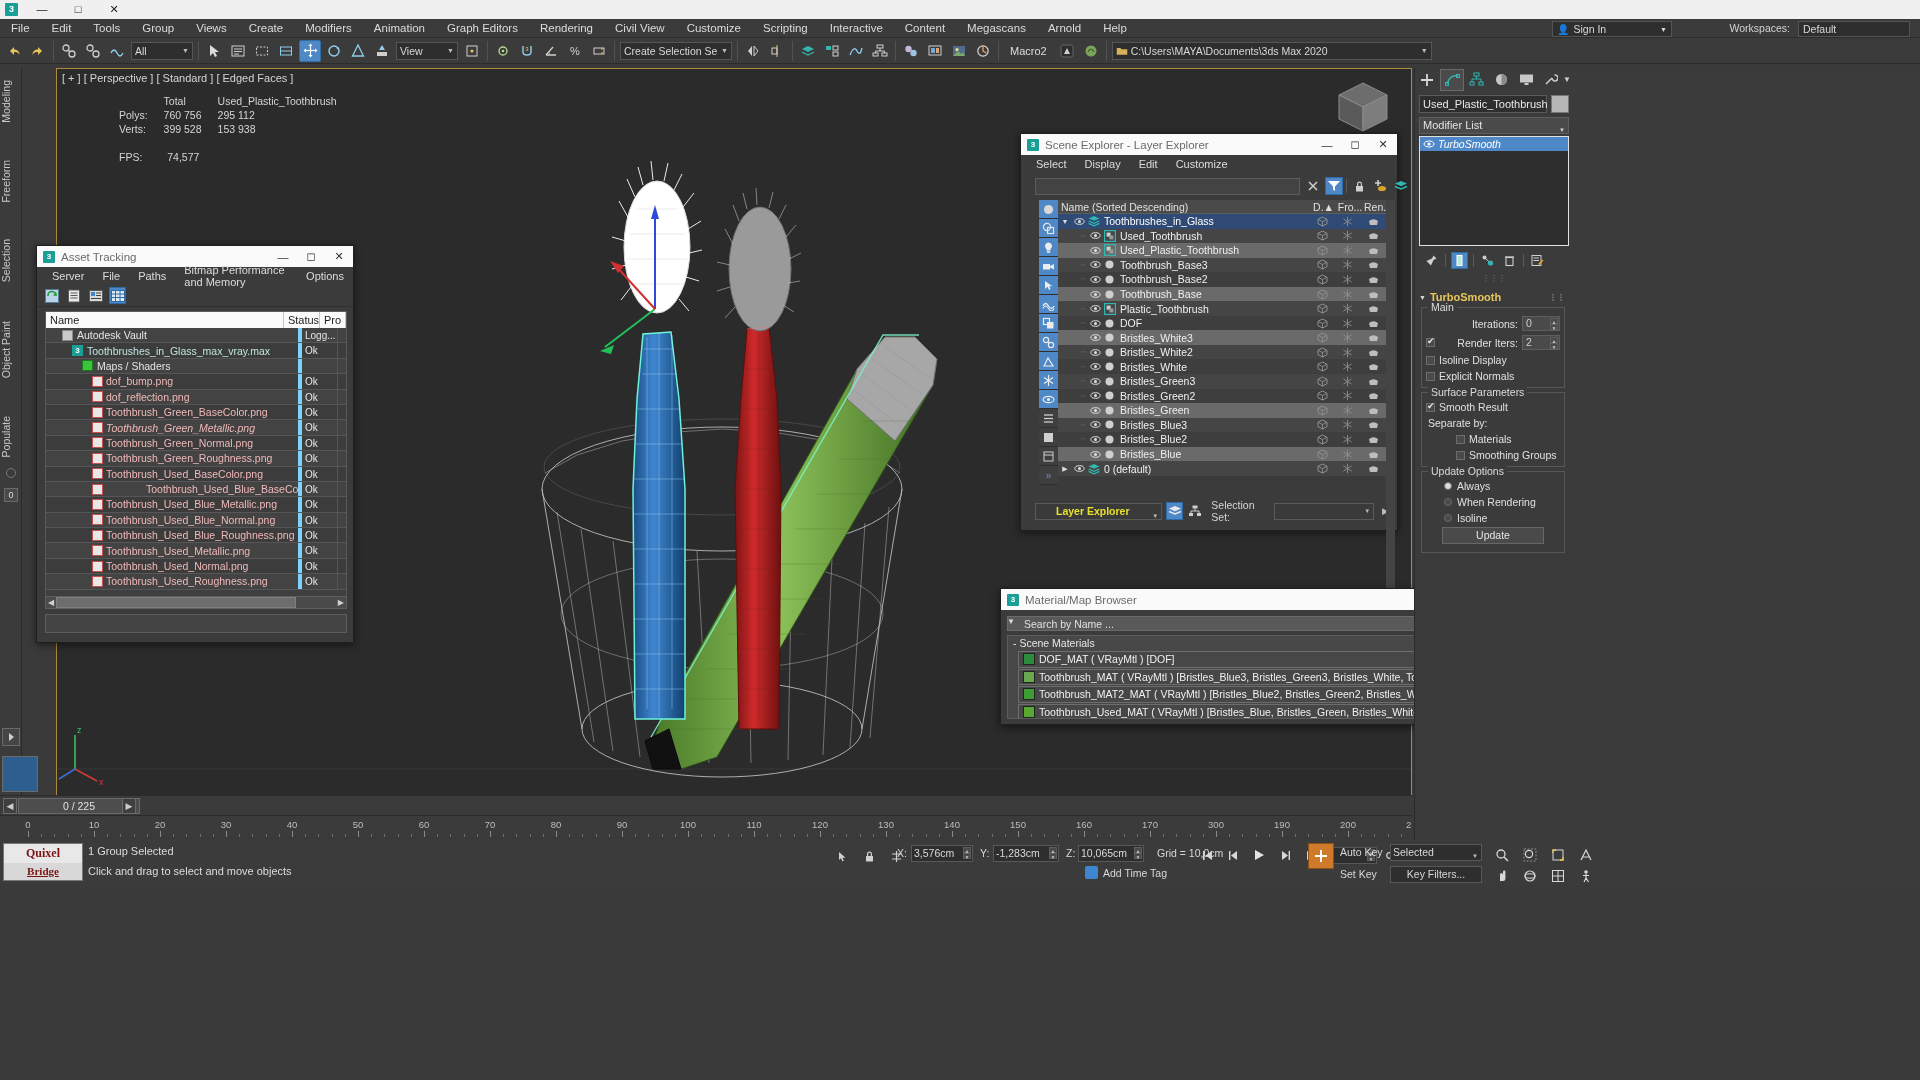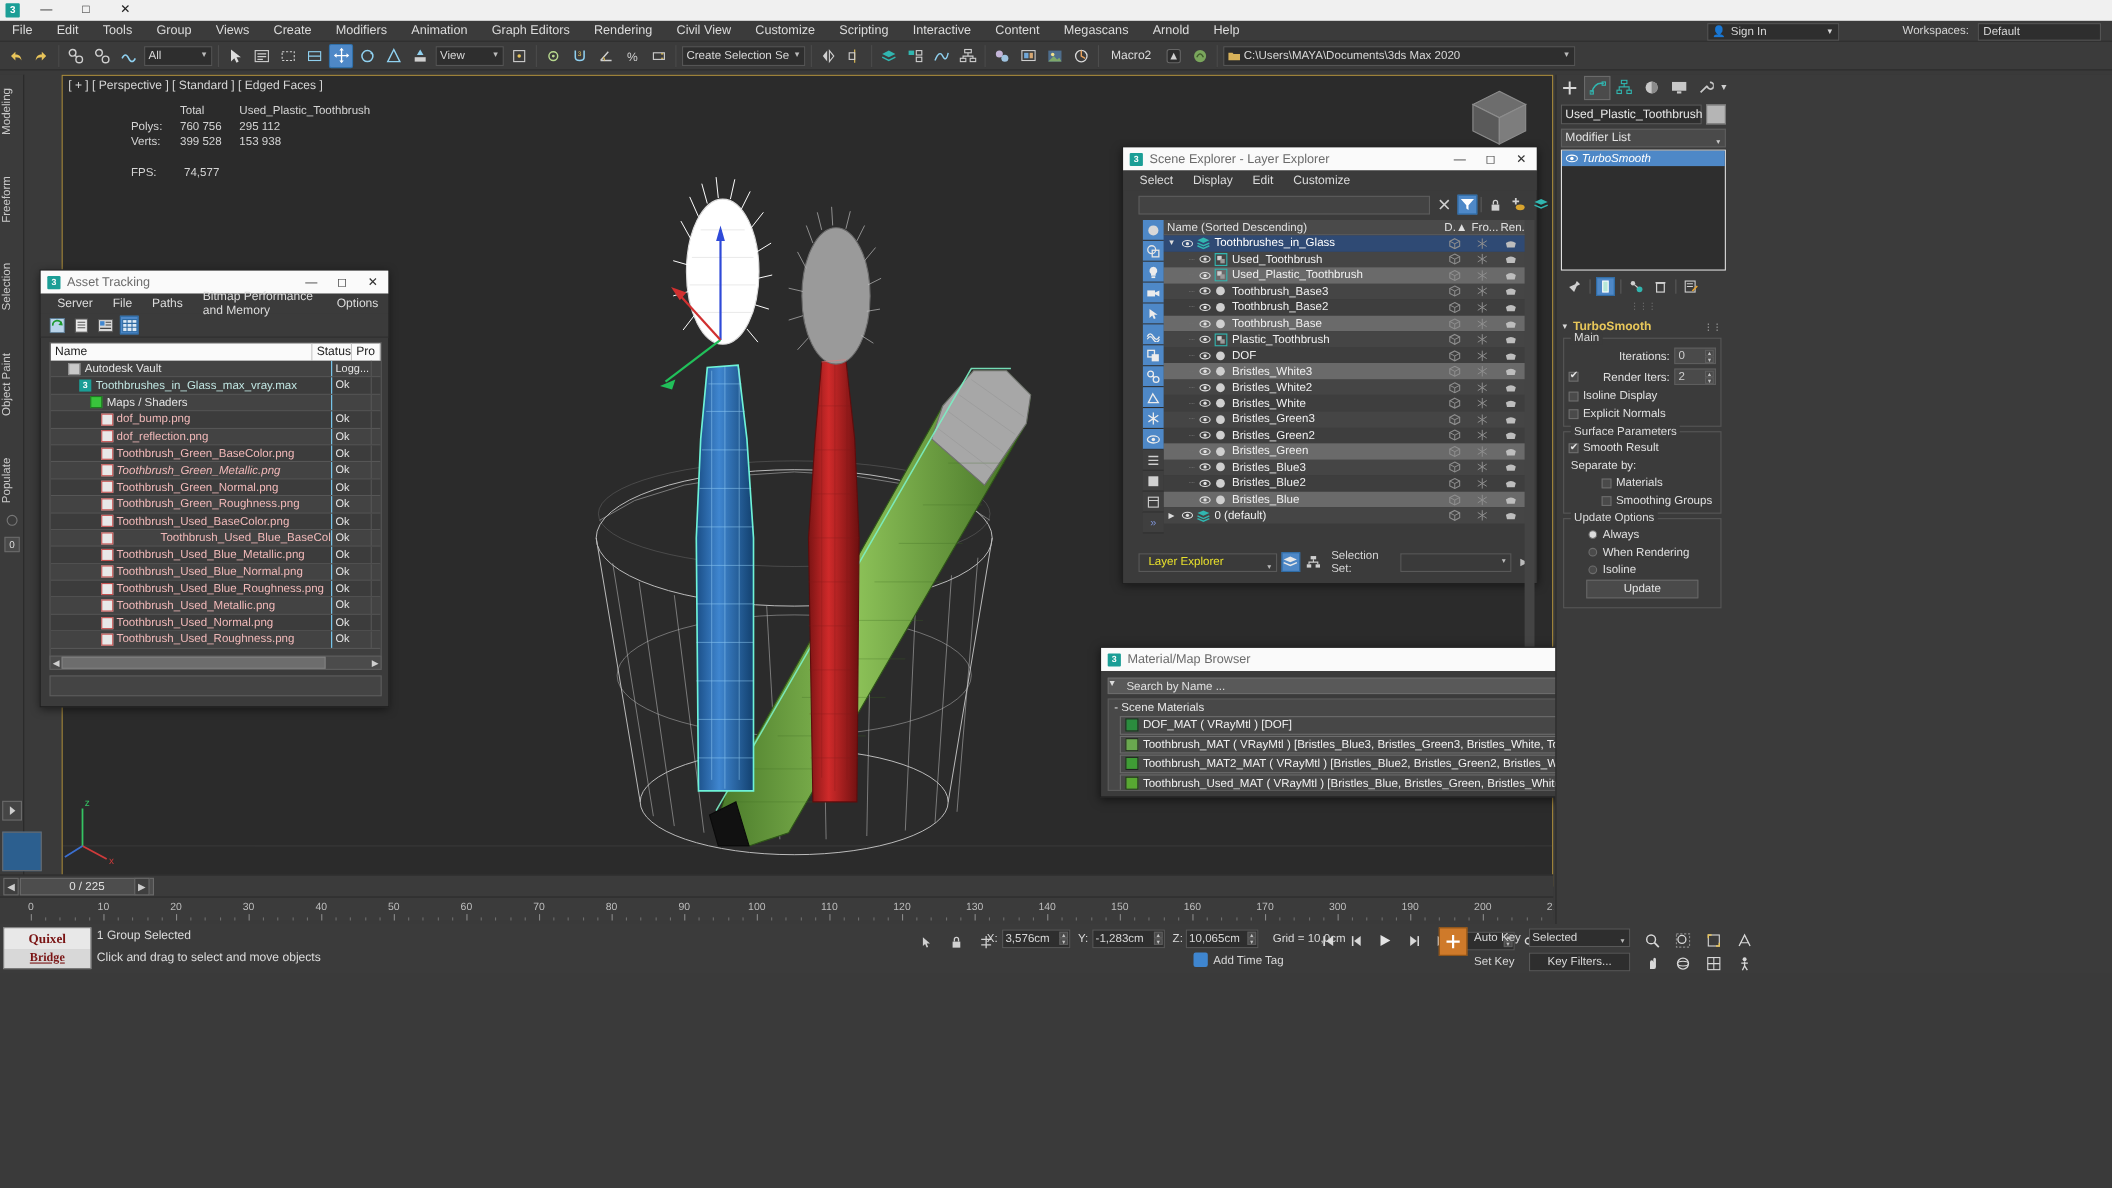--- a/index.html
+++ b/index.html
@@ -108,21 +108,21 @@
   .at-tb.on { background:#4e88c7; border-color:#2e6ba4;}
   .at-grid { position:absolute; left:8px; top:65px; width:302px; height:296px; border:1px solid #5a5a5a;
      background:#3f3f3f; overflow:hidden;}
   .at-head { display:flex; height:16px; background:#fafafa; color:#222; font-size:11px; }
   .at-head div { padding:0 4px; line-height:16px; border-right:1px solid #c6c6c6;}
   .at-rows { position:relative; }
   .at-row { display:flex; height:15.4px; border-bottom:1px solid #565656; align-items:center; }
   .at-row:nth-child(even){ background:#3c3c3c;}
   .at-row:nth-child(odd){ background:#434343;}
   .at-name { width:256px; display:flex; align-items:center; overflow:hidden; white-space:nowrap;
-     border-right:1px solid #7dd3fc; height:100%; }
+     border-right:4px solid #7dd3fc; height:100%; }
   .at-status { width:36px; font-size:10px; color:#e6e6e6; padding-left:3px; border-right:1px solid #565656; height:100%; line-height:15px;}
   .at-pro { flex:1; }
   .at-txt { font-size:10.5px; }
   .ic-png { width:11px; height:11px; background:#e8e8e8; border:1.5px solid #c4504f; margin-right:3px; flex:0 0 auto;}
   .ic-vault { width:11px; height:11px; background:#c9c9c9; border:1px solid #8a8a8a; margin-right:4px; flex:0 0 auto;}
   .ic-max { width:11px; height:11px; background:#1b9e96; color:#fff; font-size:8px; font-weight:bold;
      text-align:center; line-height:11px; margin-right:4px; flex:0 0 auto;}
   .ic-maps { width:11px; height:11px; background:#39c43c; border:1px solid #1d7a1f; margin-right:4px; flex:0 0 auto;}
   .at-hscroll { position:absolute; left:8px; bottom:33px; width:302px; height:13px; background:#4b4b4b;
      border:1px solid #5f5f5f; display:flex; align-items:center;}
@@ -149,21 +149,21 @@
   .se-row.hl  { background:#6a6a6a; }
   .se-row.dk  { background:#454545; }
   .se-row.dk2 { background:#3e3e3e; }
   .se-eye { width:14px; display:flex; justify-content:center;}
   .se-dot { width:15px; display:flex; justify-content:center;}
   .se-nm { flex:1; padding-left:3px; overflow:hidden; white-space:nowrap; }
   .se-cols { position:absolute; right:0; top:0; height:100%; display:flex; align-items:center; }
   .se-cols span { width:25px; text-align:center; }
   .se-footer { position:absolute; left:14px; bottom:10px; right:8px; height:18px; display:flex; align-items:center; gap:4px;}
   .se-combo { width:136px; height:17px; background:#3a3a3a; border:1px solid #595959; color:#e8e02c;
-     font-size:10.5px; line-height:15px; padding:0 8px; position:relative;}
+     font-size:10.5px; line-height:15px; padding:0 20px; position:relative;font-weight:bold;}
   .se-combo .ar { position:absolute; right:3px; top:5px; font-size:6px; color:#bbb;}
   .se-selset { height:17px; background:#3a3a3a; border:1px solid #595959; width:110px; position:relative;}
   .se-vscroll { position:absolute; right:2px; top:66px; width:9px; height:420px; background:#444; }
 
   
   #matBrowser { left:1000px; top:588px; width:496px; height:137px; }
   .mb-search { position:absolute; left:6px; top:27px; right:8px; height:15px; background:#595959;
      border:1px solid #6b6b6b; display:flex; align-items:center; padding-left:4px; font-size:10.5px; color:#e0e0e0;}
   .mb-arrow { position:absolute; left:6px; top:28px; font-size:8px; color:#ddd;}
   .mb-list { position:absolute; left:6px; top:46px; right:8px; bottom:5px; background:#484848;

